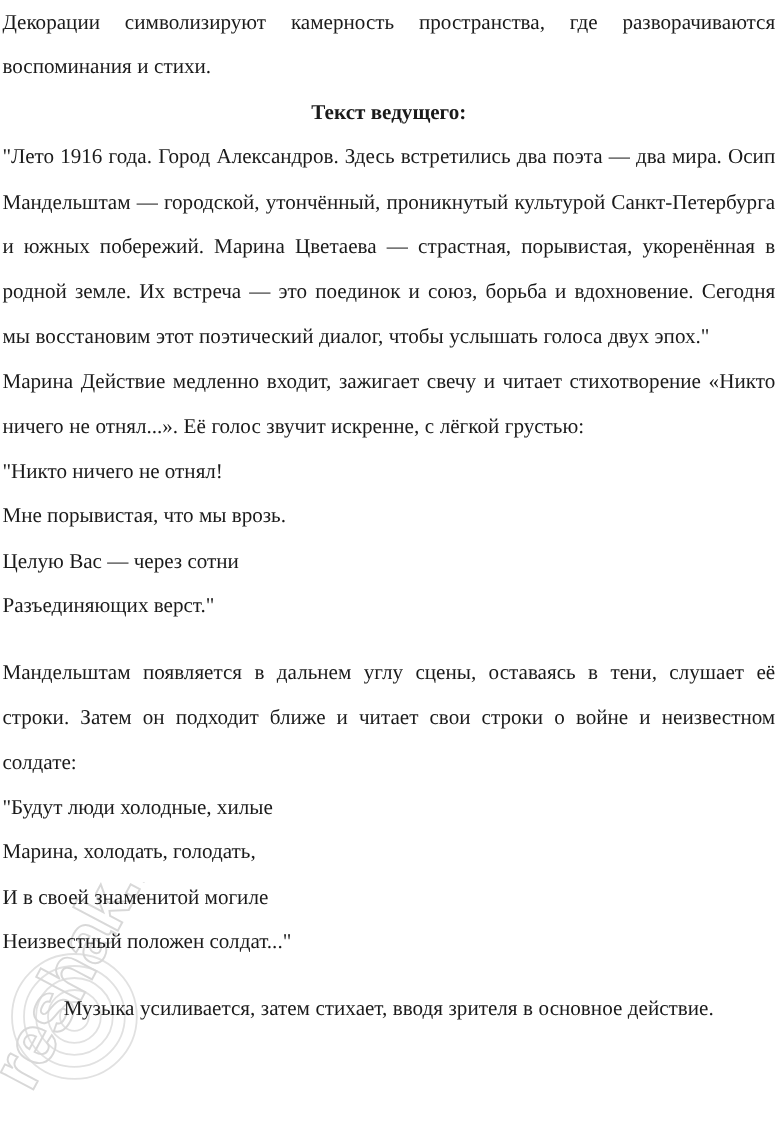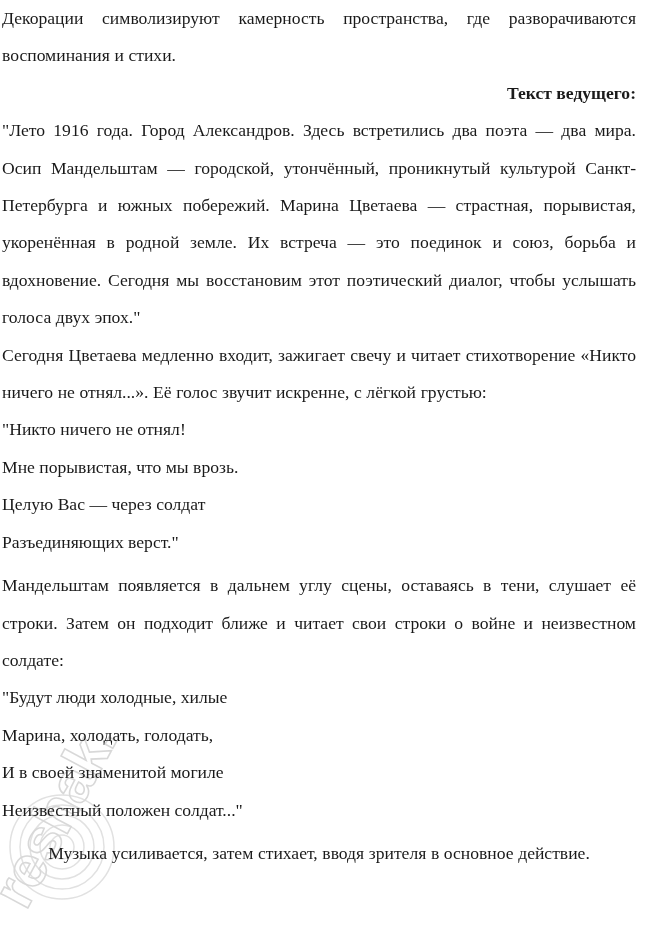--- a/index.html
+++ b/index.html
@@ -52,47 +52,47 @@
   .wm-ring {
     fill: none;
     stroke: #c9c9c9;
     stroke-width: 1.5px;
   }
 
   
   #content {
     position: relative;
     z-index: 10;
-    padding: 0 10px 0 2px;
+    padding: 0 0 0 2px;
     font-family: Liberation Serif, serif;
   }
 
   .para {
     margin: 0;
     font-size: 17.6px;
     line-height: 37.4px;
     text-align: justify;
     text-justify: inter-word;
     word-spacing: 0.2px;
     -webkit-font-smoothing: antialiased;
   }
   .para.nojust {
     text-align: center;
   }
 
   
-  .gap-sm { margin-top: 6px; }
+  .gap-sm { margin-top: 18px; }
   .gap-md { margin-top: 11px; }
 
   .heading {
     margin: 0;
     font-size: 17.6px;
     line-height: 37.4px;
     font-weight: 700;
-    text-align: right;
+    text-align: center;
   }
   .heading .plain {
     font-weight: 400;
   }
 
   .verse {
     margin: 0;
     font-size: 17.6px;
     line-height: 37.4px;
     text-align: left;
@@ -124,25 +124,25 @@
 
   <div id="content">
 
     <p class="para block">Декорации символизируют камерность пространства, где разворачиваются воспоминания и стихи.</p>
 
     <p class="heading gap-sm">Текст ведущего:</p>
 
     <p class="para">"Лето 1916 года. Город Александров. Здесь встретились два поэта — два мира. Осип Мандельштам — городской, утончённый, проникнутый культурой Санкт-Петербурга и южных побережий. Марина Цветаева — страстная, порывистая, укоренённая в родной земле. Их встреча — это поединок и союз, борьба и вдохновение. Сегодня мы восстановим этот поэтический диалог, чтобы услышать голоса двух эпох."</p>
 
 
-    <p class="para">Сегодня Цветаева медленно входит, зажигает свечу и читает стихотворение «Никто ничего не отнял...». Её голос звучит искренне, с лёгкой грустью:</p>
+    <p class="para">Марина Действие медленно входит, зажигает свечу и читает стихотворение «Никто ничего не отнял...». Её голос звучит искренне, с лёгкой грустью:</p>
 
     <p class="verse">"Никто ничего не отнял!</p>
     <p class="verse">Мне порывистая, что мы врозь.</p>
-    <p class="verse">Целую Вас — через солдат</p>
+    <p class="verse">Целую Вас — через сотни</p>
     <p class="verse">Разъединяющих верст."</p>
 
     <p class="para gap-sm">Мандельштам появляется в дальнем углу сцены, оставаясь в тени, слушает её строки. Затем он подходит ближе и читает свои строки о войне и неизвестном солдате:</p>
 
     <p class="verse">"Будут люди холодные, хилые</p>
     <p class="verse">Марина, холодать, голодать,</p>
     <p class="verse">И в своей знаменитой могиле</p>
     <p class="verse">Неизвестный положен солдат..."</p>
 
     <p class="para nojust gap-sm">Музыка усиливается, затем стихает, вводя зрителя в основное действие.</p>

